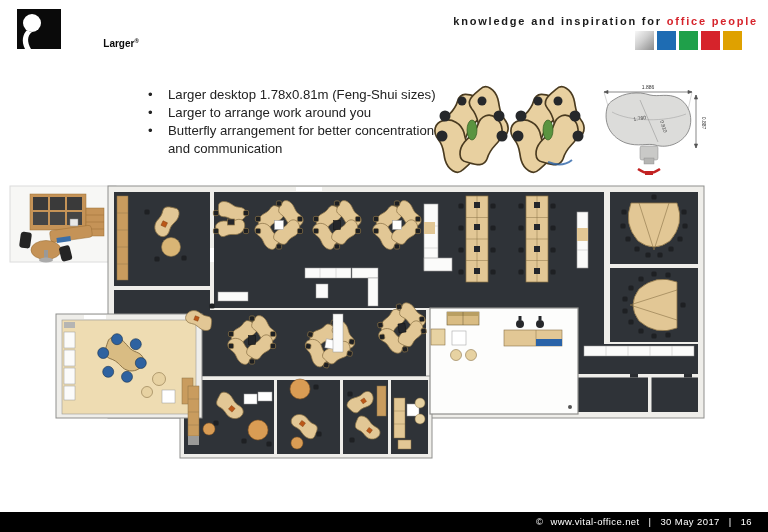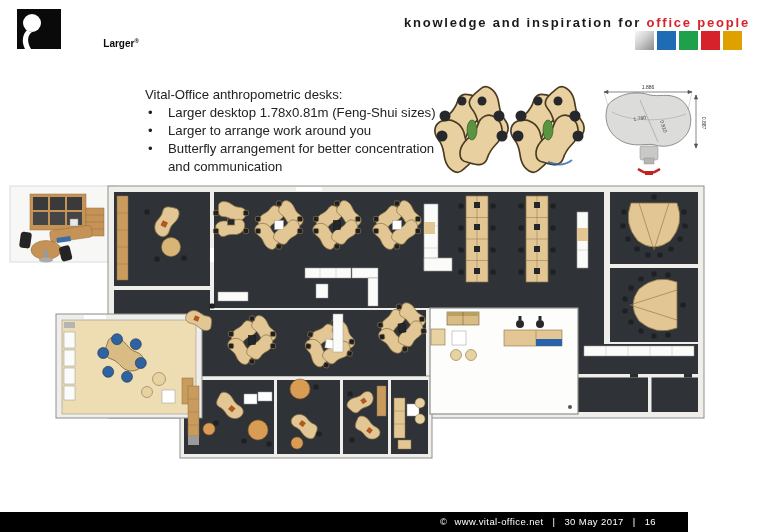--- a/index.html
+++ b/index.html
@@ -7,38 +7,38 @@
     width:768px;height:532px;position:relative;background:#ffffff;
     font-family:"Liberation Sans","DejaVu Sans",sans-serif;overflow:hidden;
   }
   
   .logo-wrap{position:absolute;left:17px;top:9px;width:120px;height:44px;}
   .logo-box{position:absolute;left:0;top:0;width:44px;height:40px;background:#0a0a0a;}
   .logo-text{position:absolute;left:19px;top:29px;font-size:10px;font-weight:bold;white-space:nowrap;letter-spacing:0;}
   .logo-text .w{color:#ffffff;margin-left:43px;}
   .logo-text .b{color:#0a0a0a;}
   .logo-text sup{font-size:6px;}
-  .tagline{position:absolute;right:18px;top:15px;text-align:right;font-size:13px;font-weight:bold;letter-spacing:1.8px;white-space:nowrap;color:#1a1a1a;}
+  .tagline{position:absolute;right:10px;top:15px;text-align:right;font-size:11px;font-weight:bold;letter-spacing:1.8px;white-space:nowrap;color:#1a1a1a;}
   .tagline .red{color:#d6232b;}
   .squares{position:absolute;right:26px;top:31px;display:flex;gap:3px;}
   .sq{width:19px;height:19px;}
   .sq.silver{background:linear-gradient(135deg,#f8f8f8 0%,#cfcfcf 45%,#8c8c8c 100%);}
   .sq.blue{background:#1e6cb3;}
   .sq.green{background:#1fa04a;}
   .sq.red{background:#d6232b;}
   .sq.orange{background:#dfa100;}
   
   .content-block{position:absolute;left:145px;top:86px;width:302px;color:#222;}
   .content-title{font-size:13.2px;line-height:18px;}
   .bullet-row{display:flex;font-size:13.2px;line-height:18px;}
   .bullet-row .dot{width:20px;flex:none;padding-left:3px;}
   .bullet-row .txt{flex:1;}
   
-  .footer{position:absolute;left:0;top:512px;width:688px;height:20px;background:#000;color:#fff;
-    font-size:9.5px;line-height:20px;text-align:right;padding-right:32px;box-sizing:border-box;letter-spacing:.4px;}
+  .footer{position:absolute;left:0;top:512px;width:768px;height:20px;background:#000;color:#fff;
+    font-size:9.5px;line-height:20px;text-align:right;padding-right:16px;box-sizing:border-box;letter-spacing:.4px;}
   .footer .sep{margin:0 9px;}
   .footer .cp{margin-right:7px;}
   
   .art{position:absolute;left:0;top:0;}
 </style>
 </head>
 <body>
 
 <div class="logo-wrap">
   <div class="logo-box">
@@ -56,21 +56,20 @@
 </div>
 <div class="squares">
   <div class="sq silver"></div>
   <div class="sq blue"></div>
   <div class="sq green"></div>
   <div class="sq red"></div>
   <div class="sq orange"></div>
 </div>
 
 <div class="content-block">
-  <div class="content-title">Vital-Office anthropometric desks:</div>
   <div class="bullet-row">
     <span class="dot">•</span>
     <span class="txt">Larger desktop 1.78x0.81m (Feng-Shui sizes)</span>
   </div>
   <div class="bullet-row">
     <span class="dot">•</span>
     <span class="txt">Larger to arrange work around you</span>
   </div>
   <div class="bullet-row">
     <span class="dot">•</span>

